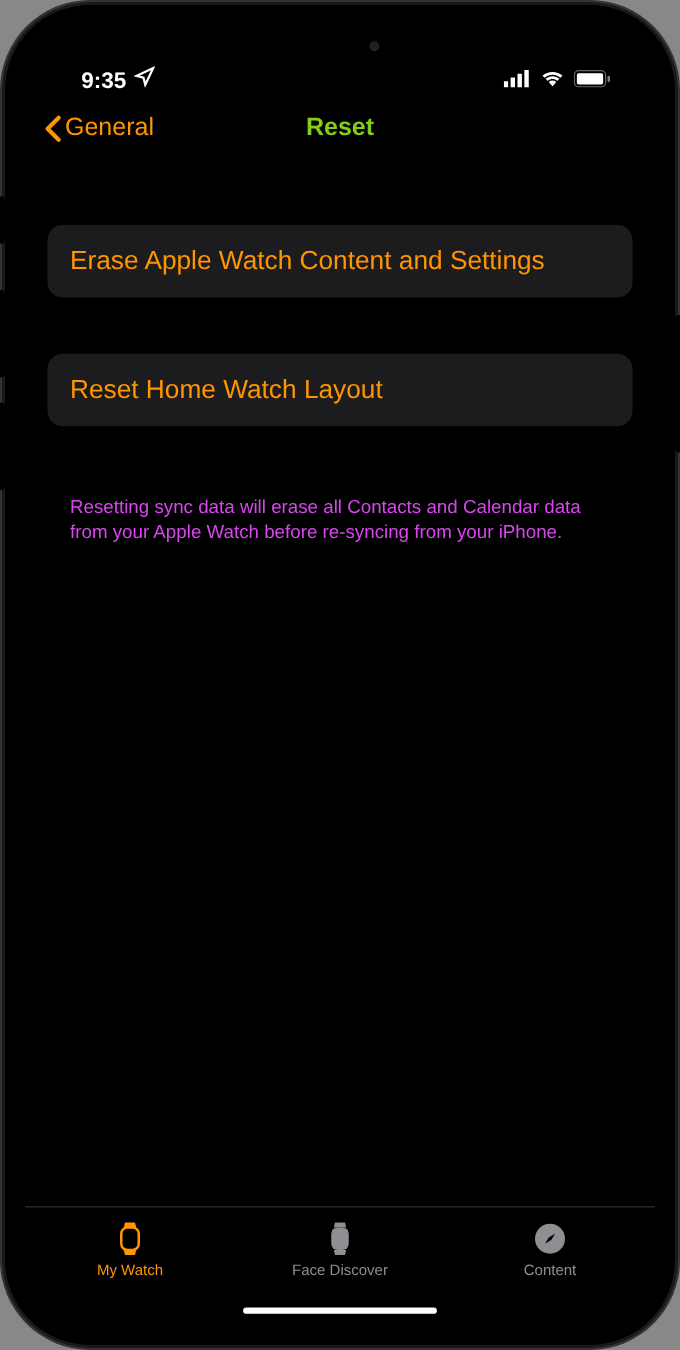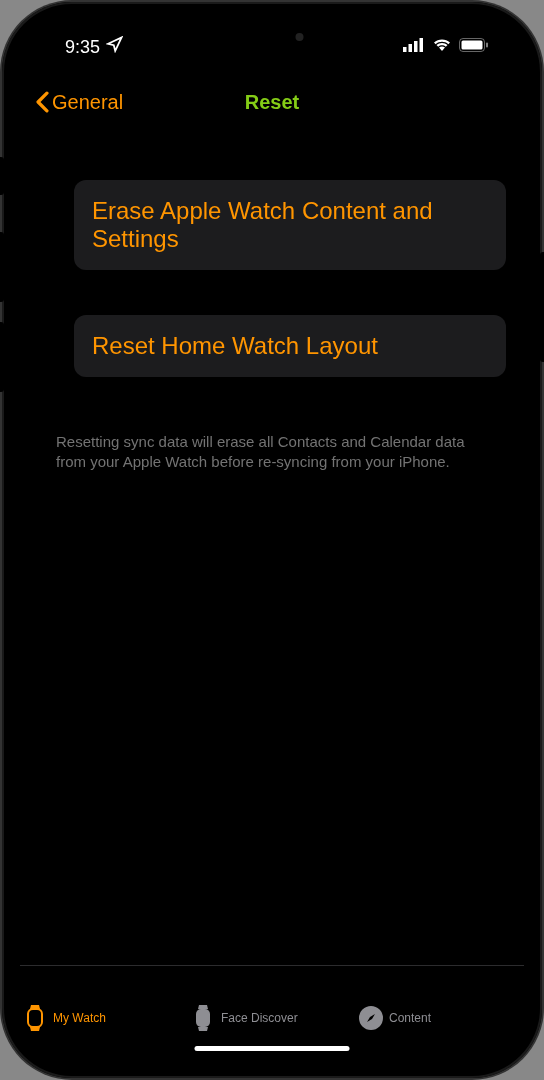--- a/index.html
+++ b/index.html
@@ -56,25 +56,25 @@
       width: 100%;
       height: 100%;
       background: #000;
       border-radius: 55px;
       overflow: hidden;
     }
     .status-bar {
       height: 55px;
       display: flex;
       justify-content: space-between;
-      align-items: flex-start;
+      align-items: flex-end;
       padding: 16px 30px 0;
       color: #fff;
       font-size: 18px;
-      font-weight: 400;
+      font-weight: 700;
     }
     .status-left {
       display: flex;
       align-items: center;
       gap: 6px;
       padding-left: 15px;
     }
     .status-right {
       display: flex;
       align-items: center;
@@ -83,21 +83,21 @@
     }
     .nav-bar {
       height: 55px;
       display: flex;
       align-items: center;
       position: relative;
       padding: 0 15px;
     }
     .back-button {
       display: flex;
-      align-items: flex-start;
+      align-items: center;
       color: #ff9500;
       font-size: 20px;
       gap: 2px;
     }
     .nav-title {
       position: absolute;
       left: 50%;
       transform: translateX(-50%);
       color: #84cc16;
       font-size: 20px;
@@ -107,57 +107,56 @@
       padding: 0 18px;
     }
     .section-gap {
       height: 50px;
     }
     .list-button {
       background: #1c1c1e;
       border-radius: 12px;
       padding: 17px 18px;
       color: #ff9500;
-      font-size: 24px;
+      font-size: 21px;
       font-weight: 400;
-      margin-left: 36px;
     }
     .gap-small {
       height: 45px;
     }
     .highlighted {
       position: relative;
     }
     .red-ring {
       position: absolute;
       inset: -6px;
       border: 6px solid #ff0000;
       border-radius: 34px;
       pointer-events: none;
     }
     .footer-text {
-      color: #737373;
+      color: #d946ef;
       font-size: 15px;
       padding: 10px 18px 0;
       line-height: 1.35;
     }
     .tab-bar {
       position: absolute;
       bottom: 0;
       left: 0;
       right: 0;
       height: 95px;
       border-top: 0.5px solid #2c2c2e;
       display: flex;
       justify-content: space-around;
       padding-top: 10px;
     }
     .tab-item {
       display: flex;
-      flex-direction: row;
+      flex-direction: column;
       align-items: center;
       gap: 3px;
       color: #8e8e93;
       font-size: 12px;
       flex: 1;
     }
     .tab-item.active {
       color: #ff9500;
     }
     .tab-icon {

